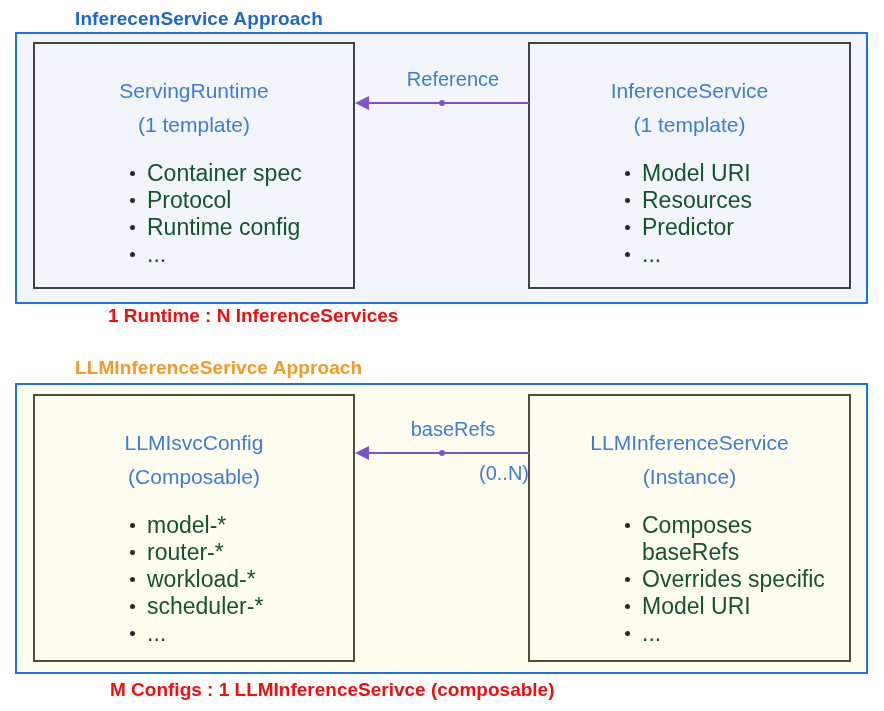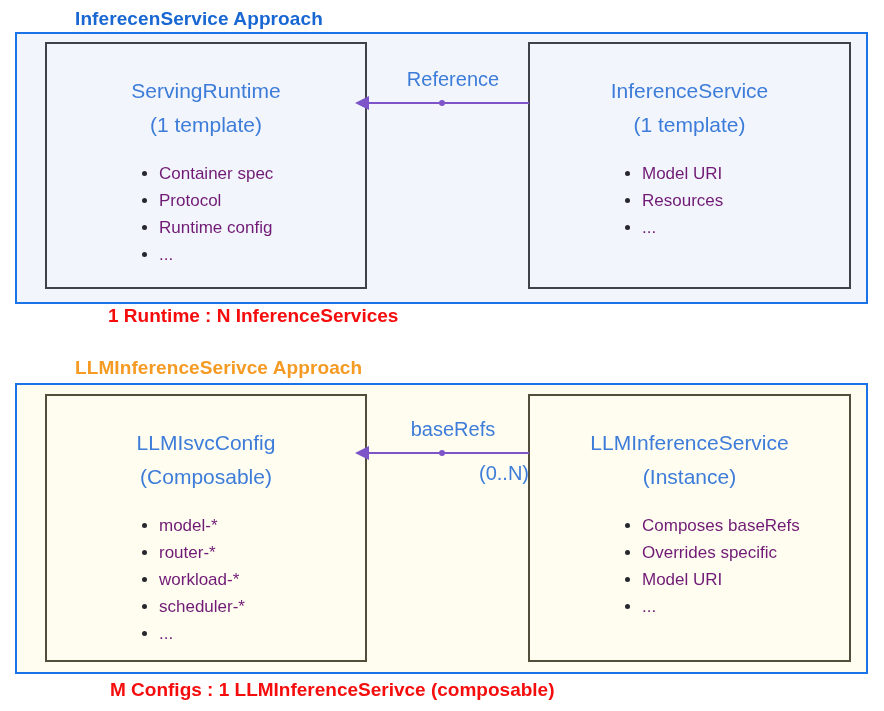--- a/index.html
+++ b/index.html
@@ -19,37 +19,37 @@
     border:2px solid #1a73e8; box-sizing:border-box;
   }
   #outer1 { top:32px; height:272px; background:#f2f6fc; }
   #outer2 { top:383px; height:291px; background:#fffdf0; }
 
   .inner {
     position:absolute; box-sizing:border-box;
   }
   #outer1 .inner { border:2px solid #3f4247; height:247px; top:8px; }
   #outer2 .inner { border:2px solid #524e3b; height:268px; top:9px; }
-  .inner.left  { left:16px;  width:322px;margin-left:12px; }
+  .inner.left  { left:16px;  width:322px; }
   .inner.right { left:511px; width:323px; }
 
   .panel-name, .panel-qual {
     text-align:center; color:#3d7cd9;
     font-size:21px; line-height:26px;
   }
   .panel-name { margin-top:34px; }
   .panel-qual { margin-top:8px; }
 
   ul.bullets {
     margin:22px 0 0 0; padding:0 0 0 112px;
     list-style:none;
   }
   ul.bullets li {
     position:relative;
-    font-size:17px; line-height:27px; color:#701a75;
+    font-size:23px; line-height:27px; color:#14532d;
   }
   ul.bullets li::before {
     content:""; position:absolute; left:-17px; top:11px;
     width:5px; height:5px; border-radius:50%; background:#26282e;
   }
 
   .arrow { position:absolute; left:355px; width:174px; height:16px; }
   #arrow1 { top:95px; }
   #arrow2 { top:445px; }
   .arrow .line {
@@ -95,20 +95,21 @@
       <li>Runtime config</li>
       <li>...</li>
     </ul>
   </div>
   <div class="inner right">
     <div class="panel-name">InferenceService</div>
     <div class="panel-qual">(1 template)</div>
     <ul class="bullets">
       <li>Model URI</li>
       <li>Resources</li>
+      <li>Predictor</li>
       <li>...</li>
     </ul>
   </div>
 </div>
 
 <div class="arrow-label" id="arrow1-label">Reference</div>
 <div class="arrow" id="arrow1">
   <div class="line"></div>
   <div class="head"></div>
   <div class="dot"></div>

